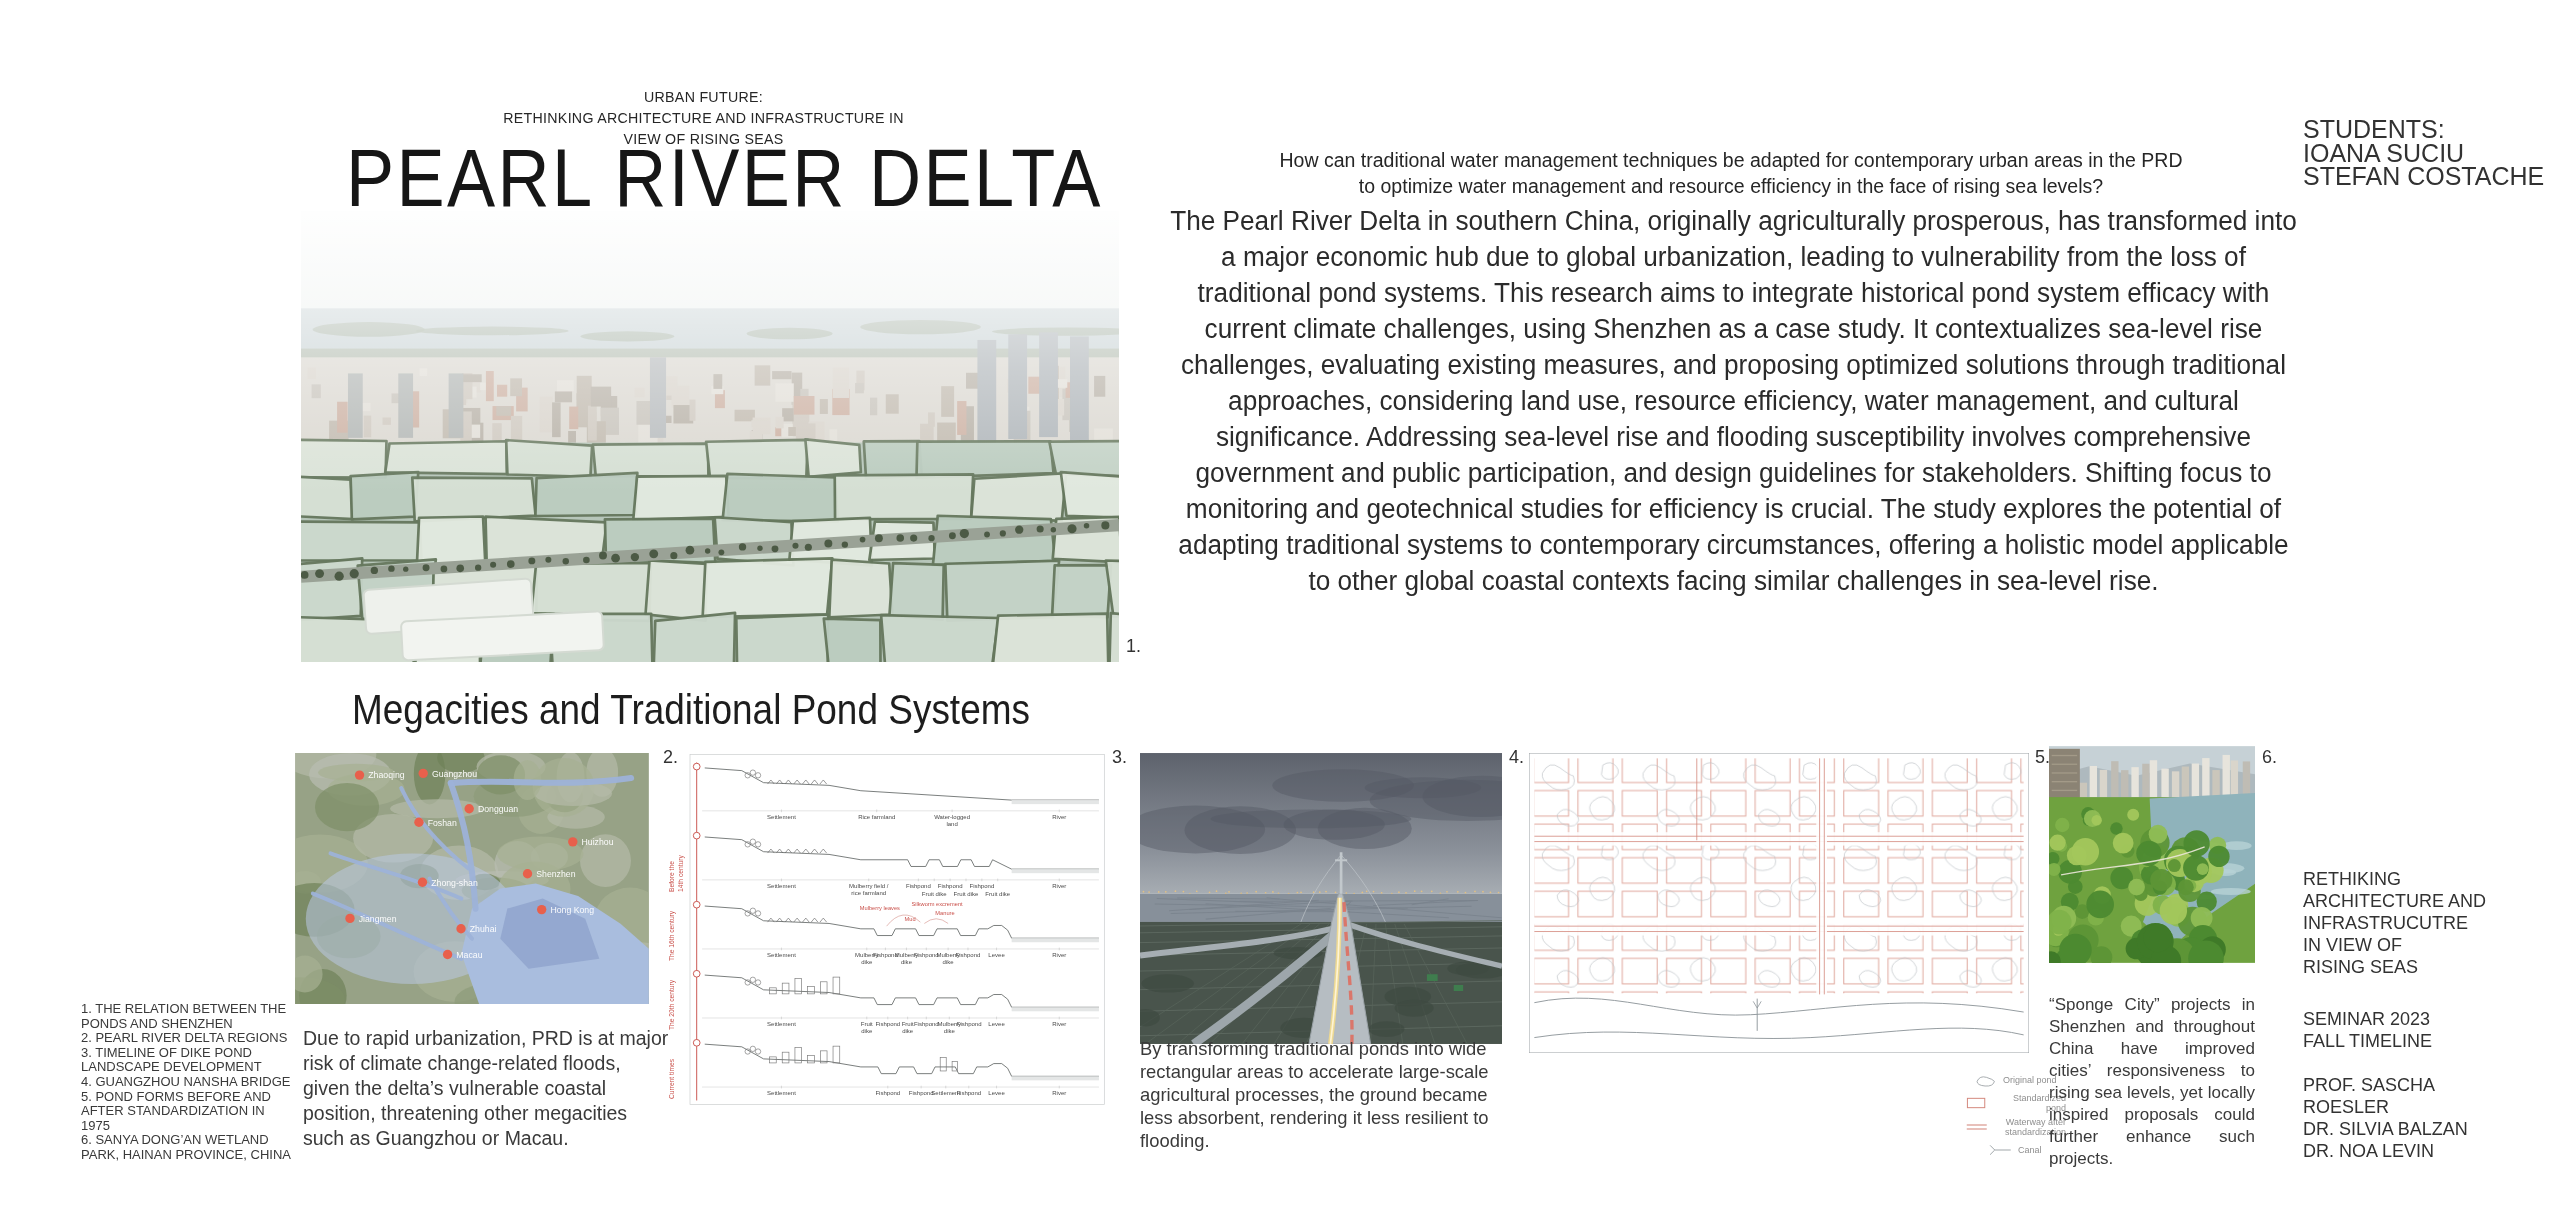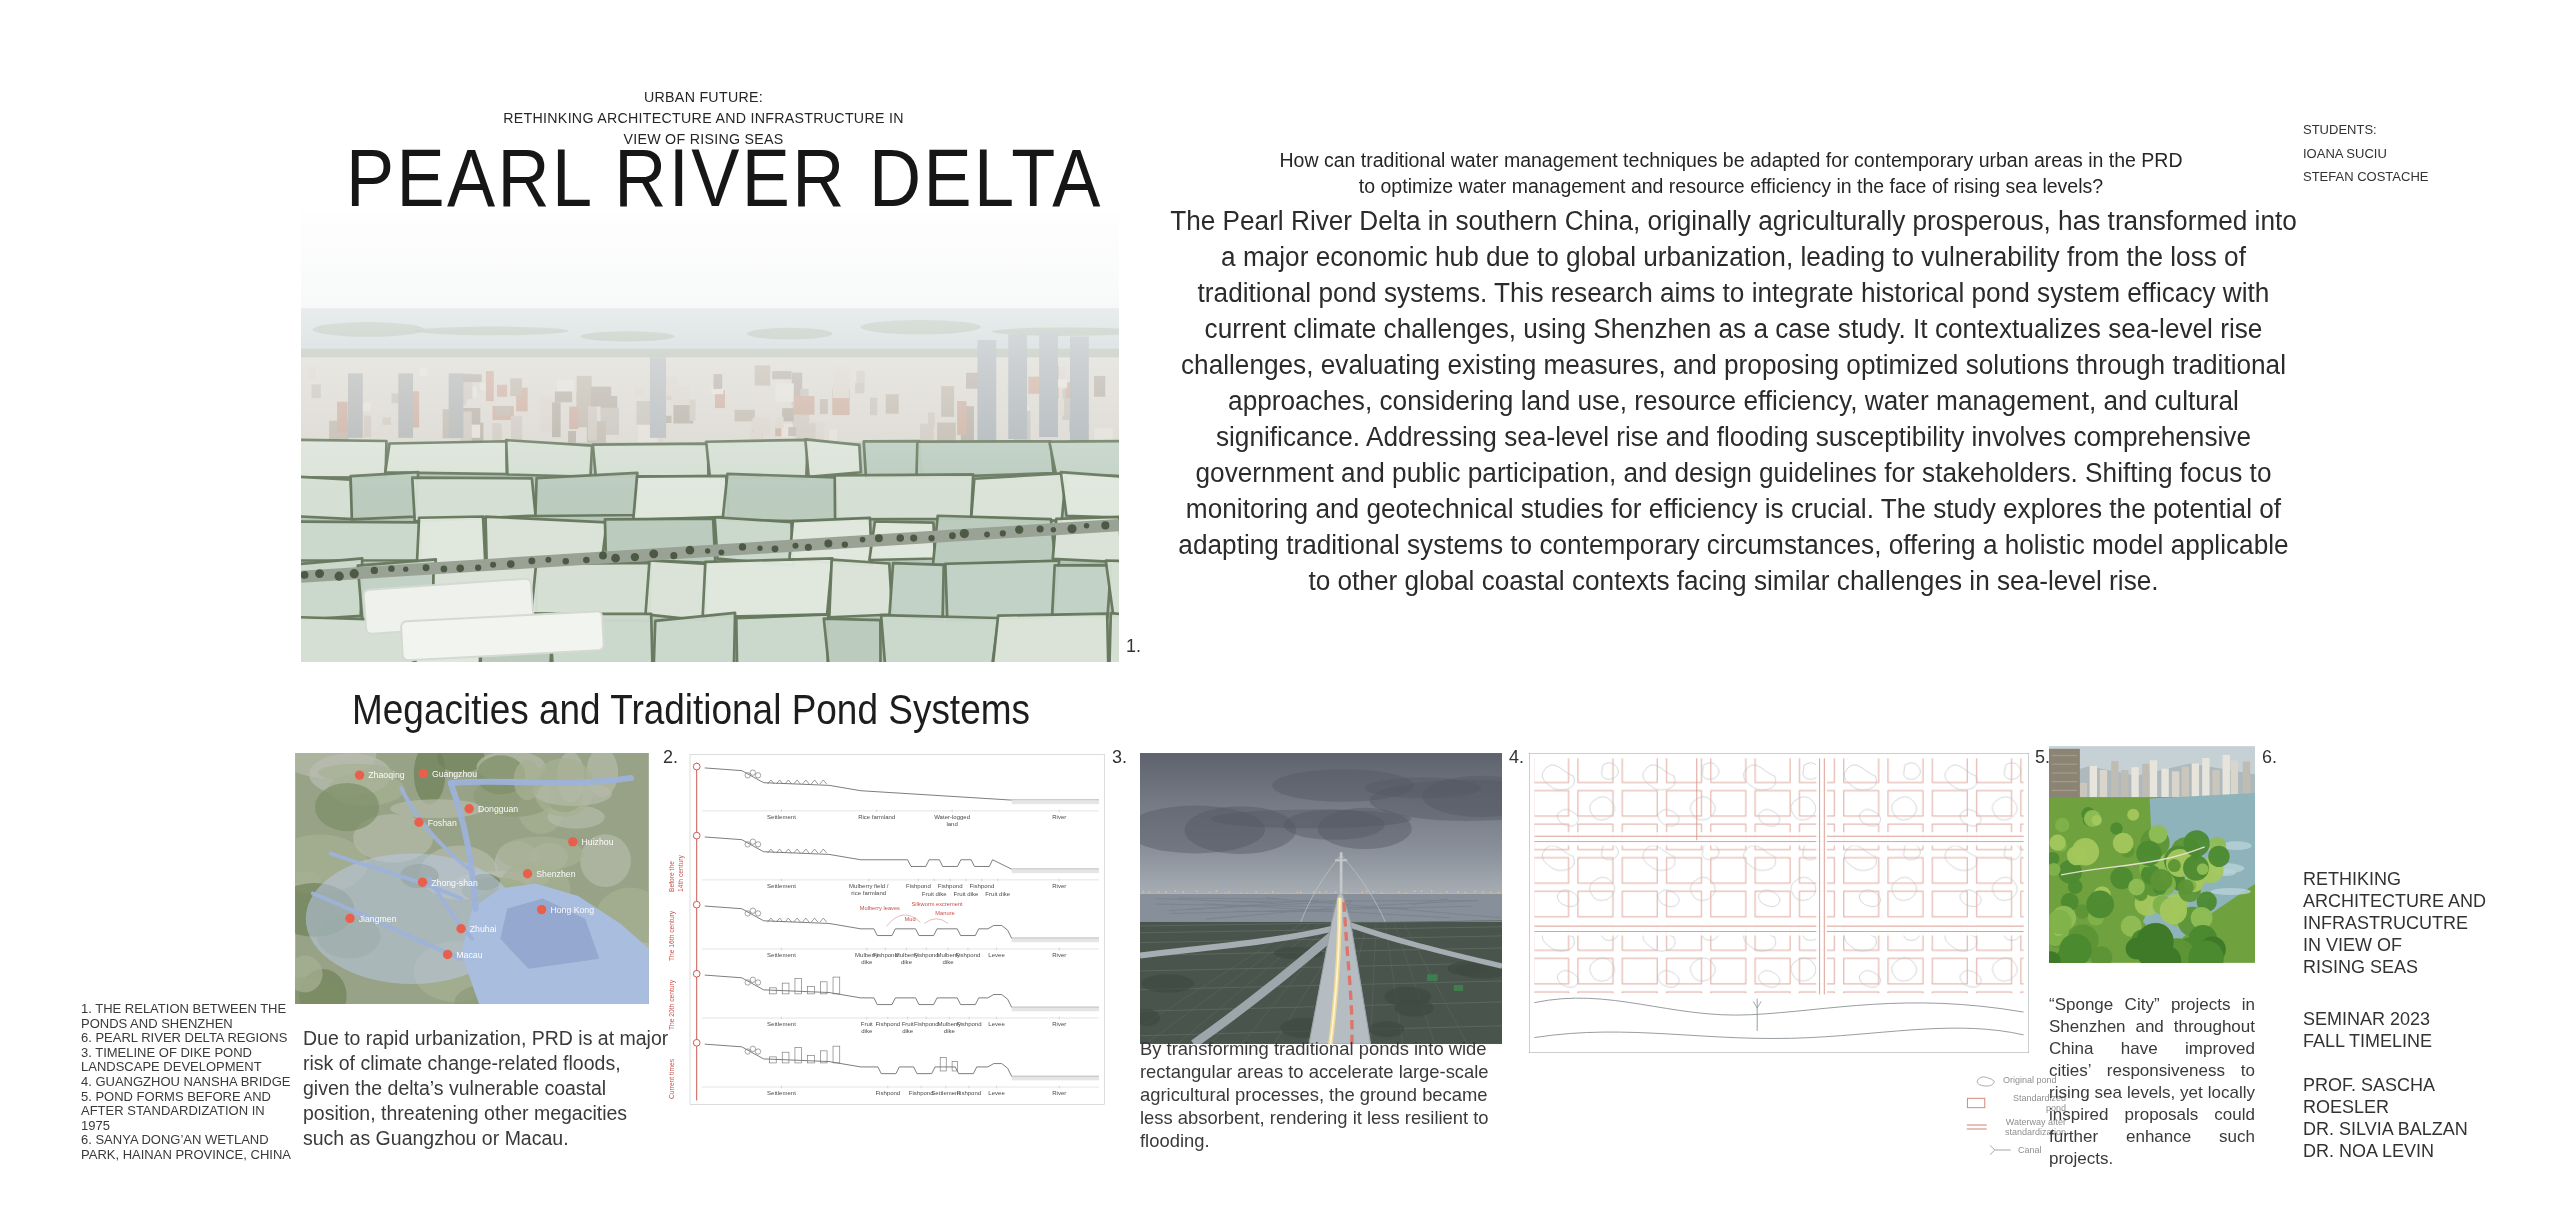--- a/index.html
+++ b/index.html
@@ -13,21 +13,21 @@
   .question{font-size:19.5px;line-height:25.5px;text-align:center;color:#262626;}
   .abstract{font-size:27px;line-height:36px;text-align:center;color:#2b2b2b;transform:scaleX(.97);transform-origin:center top;}
   .sechead{font-size:42px;color:#1d1d1d;white-space:nowrap;transform:scaleX(.88);transform-origin:left top;}
   .fignum{font-size:18px;color:#333;}
   .cap{color:#3a3a3a;}
   .cap-map{font-size:19.5px;line-height:25px;}
   .cap-bridge{font-size:18.4px;line-height:23px;}
   .cap-sponge{font-size:17px;line-height:22px;text-align:justify;}
   .smallcaps{font-size:13px;line-height:14.6px;color:#3a3a3a;}
   .rightcol{font-size:18px;line-height:22px;color:#323232;}
-  .students{font-size:13px;line-height:23.5px;color:#323232;}
+  .students{font-size:25px;line-height:23.5px;color:#323232;}
   .legend{display:flex;flex-direction:column;gap:4.7px;}
   .legend-item{display:flex;align-items:center;gap:4px;}
   .legend-label{flex:1;text-align:right;font-size:9px;line-height:10px;color:#8f8f8f;}
   .figframe{background:#fff;}
   svg{display:block;}
 </style>
 </head>
 <body>
 
 <div id="poster">
@@ -882,21 +882,21 @@
   </div>
   <div class="abs fignum" style="left:2262px;top:747px;">6.</div>
 
   <div class="abs cap cap-map" style="left:303px;top:1026px;width:368px;">Due to rapid urbanization, PRD is at major risk of climate change-related floods, given the delta’s vulnerable coastal position, threatening other megacities such as Guangzhou or Macau.</div>
   <div class="abs cap cap-bridge" style="left:1140px;top:1037px;width:373px;">By transforming traditional ponds into wide rectangular areas to accelerate large-scale agricultural processes, the ground became less absorbent, rendering it less resilient to flooding.</div>
   <div class="abs cap cap-sponge" style="left:2049px;top:994px;width:206px;">“Sponge City” projects in Shenzhen and throughout China have improved cities’ responsiveness to rising sea levels, yet locally inspired proposals could further enhance such projects.</div>
 
   <div class="abs smallcaps" style="left:81px;top:1002px;width:215px;">
       <div>1. THE RELATION BETWEEN THE</div>
       <div>PONDS AND SHENZHEN</div>
-      <div>6. PEARL RIVER DELTA REGIONS</div>
+      <div>2. PEARL RIVER DELTA REGIONS</div>
       <div>3. TIMELINE OF DIKE POND</div>
       <div>LANDSCAPE DEVELOPMENT</div>
       <div>4. GUANGZHOU NANSHA BRIDGE</div>
       <div>5. POND FORMS BEFORE AND</div>
       <div>AFTER STANDARDIZATION IN 1975</div>
       <div>6. SANYA DONG’AN WETLAND</div>
       <div>PARK, HAINAN PROVINCE, CHINA</div>
     </div>
 
   <div class="abs rightcol" style="left:2303px;top:868px;">

